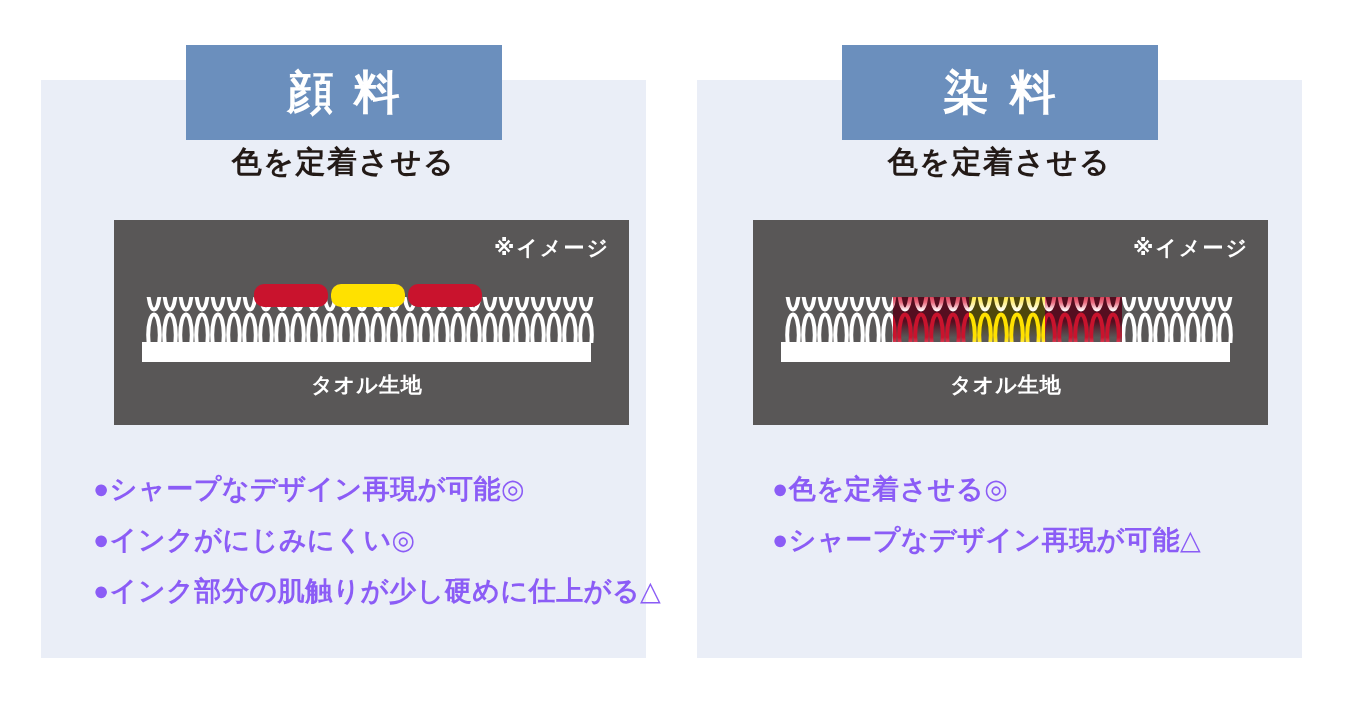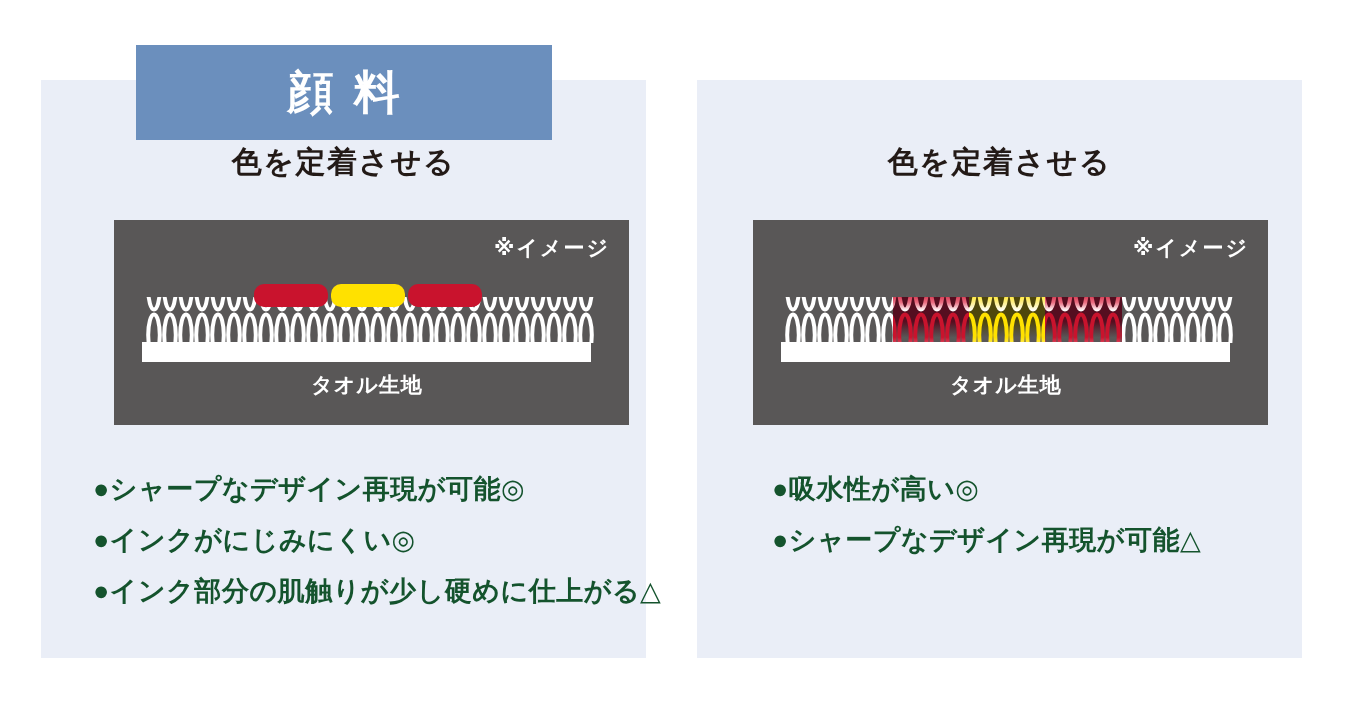--- a/index.html
+++ b/index.html
@@ -9,41 +9,41 @@
     font-family:"Liberation Sans","DejaVu Sans",sans-serif;
   }
   .panel{
     position:absolute;top:80px;width:605px;height:578px;
     background:#eaeef7;
   }
   .panel.left{left:41px;}
   .panel.right{left:697px;}
   .header{
     position:absolute;top:-35px;left:50%;transform:translateX(-50%);
-    width:416px;height:95px;background:#6b8fbd;
+    width:316px;height:95px;background:#6b8fbd;
     display:flex;align-items:center;justify-content:center;
   }
   .header .title{
     color:#ffffff;font-size:46px;font-weight:bold;
     letter-spacing:.45em;margin-right:-.45em;
   }
   .subtitle{
     position:absolute;top:62px;left:0;width:100%;text-align:center;
     font-size:30px;font-weight:bold;color:#231a17;letter-spacing:.05em;
   }
   .illustration{position:absolute;top:140px;width:515px;height:205px;padding-left:24px;}
   .panel.left  .illustration{left:49px;}
   .panel.right .illustration{left:32px;}
   .bullets{
     position:absolute;top:384px;margin:0;padding:0;list-style:none;
   }
   .panel.left  .bullets{left:52px;}
   .panel.right .bullets{left:75px;}
   .bullets li{
-    font-size:27px;font-weight:bold;color:#14532d;
+    font-size:27px;font-weight:bold;color:#8b5cf6;
     line-height:51px;letter-spacing:.02em;white-space:nowrap;
   }
   svg text{font-family:"Liberation Sans","DejaVu Sans",sans-serif;}
 </style>
 </head>
 <body>
 
 <main>
 
   <section class="panel left">
@@ -101,20 +101,23 @@
     </div>
 
     <ul class="bullets">
       <li>●シャープなデザイン再現が可能◎</li>
       <li>●インクがにじみにくい◎</li>
       <li>●インク部分の肌触りが少し硬めに仕上がる△</li>
     </ul>
   </section>
 
   <section class="panel right">
+    <div class="header">
+      <span class="title">染料</span>
+    </div>
     <div class="subtitle">色を定着させる</div>
 
     <div class="illustration">
       <svg width="515" height="205" viewBox="0 0 515 205">
         <rect x="0" y="0" width="515" height="205" fill="#595757"></rect>
         <text x="496" y="35" text-anchor="end" fill="#ffffff" font-size="21" font-weight="bold" letter-spacing="2">※イメージ</text>
         <g>
           <rect x="140" y="77" width="76" height="45" fill="url(#br)"></rect>
           <rect x="216" y="77" width="76" height="45" fill="url(#by)"></rect>
           <rect x="292" y="77" width="77" height="45" fill="url(#br)"></rect>
@@ -125,18 +128,18 @@
           <rect x="216" y="77" width="76" height="46" fill="url(#py)"></rect>
           <rect x="292" y="77" width="77" height="46" fill="url(#pr)"></rect>
           <rect x="369" y="77" width="111" height="46" fill="url(#pw)"></rect>
         </g>
         <rect x="28" y="122" width="449" height="20" fill="#ffffff"></rect>
         <text x="253" y="172" text-anchor="middle" fill="#ffffff" font-size="21" font-weight="bold" letter-spacing="1">タオル生地</text>
       </svg>
     </div>
 
     <ul class="bullets">
-      <li>●吸水性が高い◎</li>
+      <li>●色を定着させる◎</li>
       <li>●シャープなデザイン再現が可能△</li>
     </ul>
   </section>
 
 </main>
 
 </body></html>

